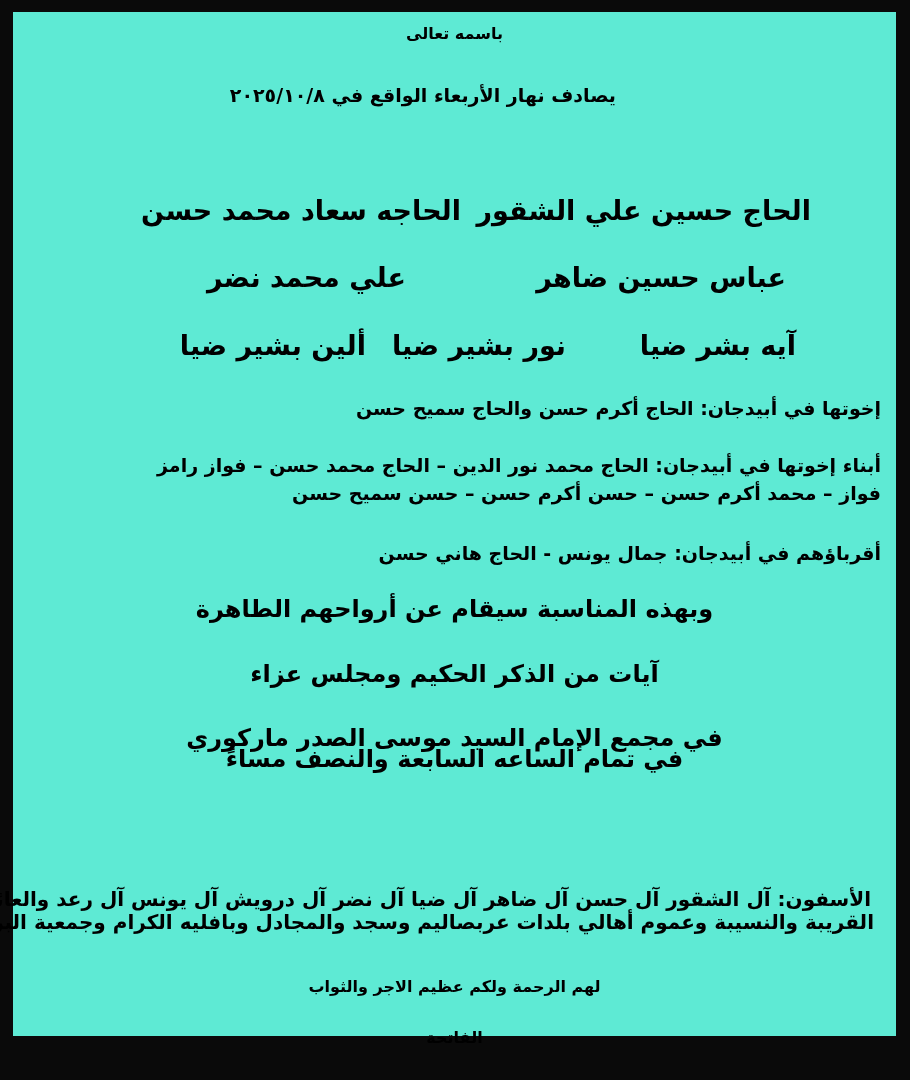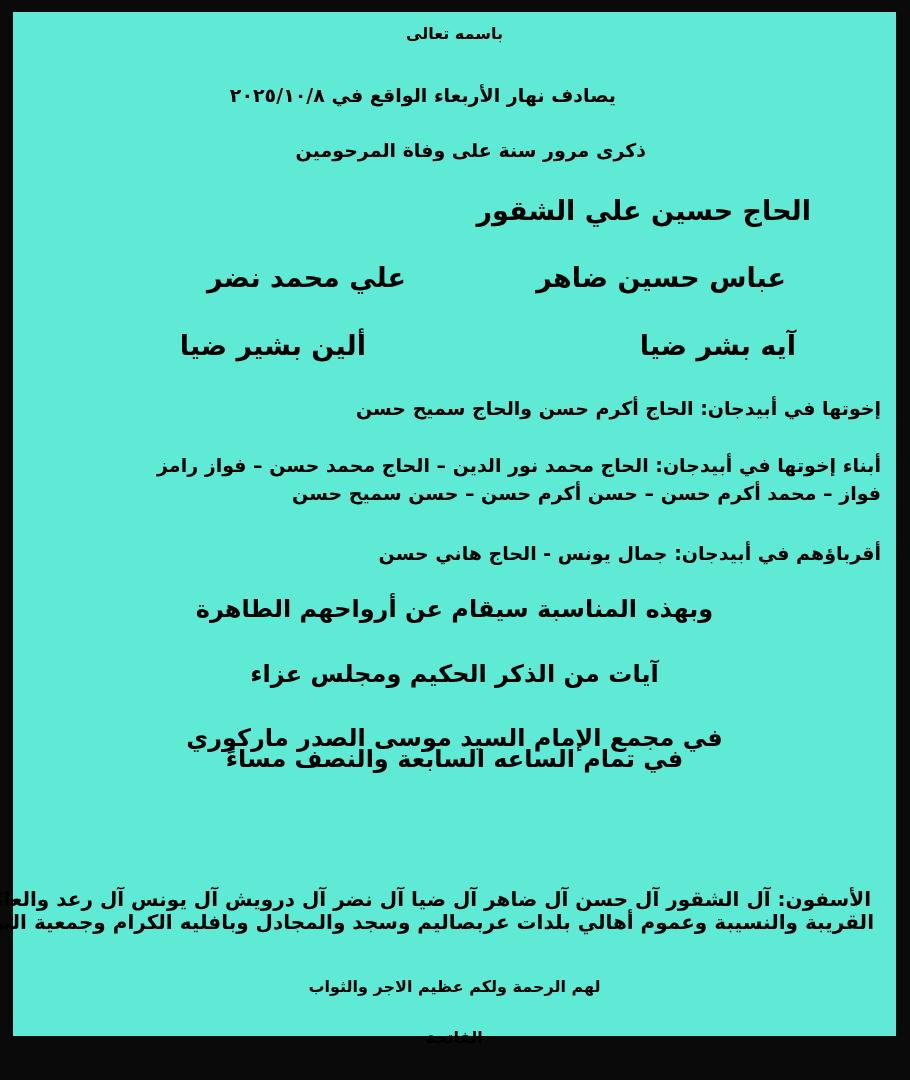--- a/index.html
+++ b/index.html
@@ -20,28 +20,29 @@
     .f-event { font-size: 24px; }
     .f-foot { font-size: 20px; line-height: 22px; }
   </style>
 </head>
 <body>
 
 <div class="page">
 
   <div class="line center f-small" style="top:12px;">باسمه تعالى</div>
   <div class="line f-med" style="top:72px; right:280px;">يصادف نهار الأربعاء الواقع في ٢٠٢٥/١٠/٨</div>
-  <div class="line f-med" style="top:127px; right:250px;">ذكرى مرور سنة على وفاة المرحومين</div>
 
   <div class="line f-big" style="top:183px; right:85px;">الحاج حسين علي الشقور</div>
+  <div class="line f-big" style="top:183px; right:435px;">الحاجه سعاد محمد حسن</div>
 
   <div class="line f-big" style="top:250px; right:110px;">عباس حسين ضاهر</div>
   <div class="line f-big" style="top:250px; right:490px;">علي محمد نضر</div>
 
   <div class="line f-big" style="top:318px; right:100px;">آيه بشر ضيا</div>
+  <div class="line f-big" style="top:318px; right:330px;">نور بشير ضيا</div>
   <div class="line f-big" style="top:318px; right:530px;">ألين بشير ضيا</div>
 
   <div class="line f-med" style="top:385px; right:15px;">إخوتها في أبيدجان: الحاج أكرم حسن والحاج سميح حسن</div>
   <div class="line f-med" style="top:442px; right:15px;margin-left:22px;">أبناء إخوتها في أبيدجان: الحاج محمد نور الدين – الحاج محمد حسن – فواز رامز</div>
   <div class="line f-med" style="top:470px; right:15px;">فواز – محمد أكرم حسن – حسن أكرم حسن – حسن سميح حسن</div>
   <div class="line f-med" style="top:530px; right:15px;">أقرباؤهم في أبيدجان: جمال يونس - الحاج هاني حسن</div>
 
   <div class="line center f-event" style="top:583px;">وبهذه المناسبة سيقام عن أرواحهم الطاهرة</div>
   <div class="line center f-event" style="top:648px;">آيات من الذكر الحكيم ومجلس عزاء</div>
   <div class="line center f-event" style="top:712px;">في مجمع الإمام السيد موسى الصدر ماركوري</div>

